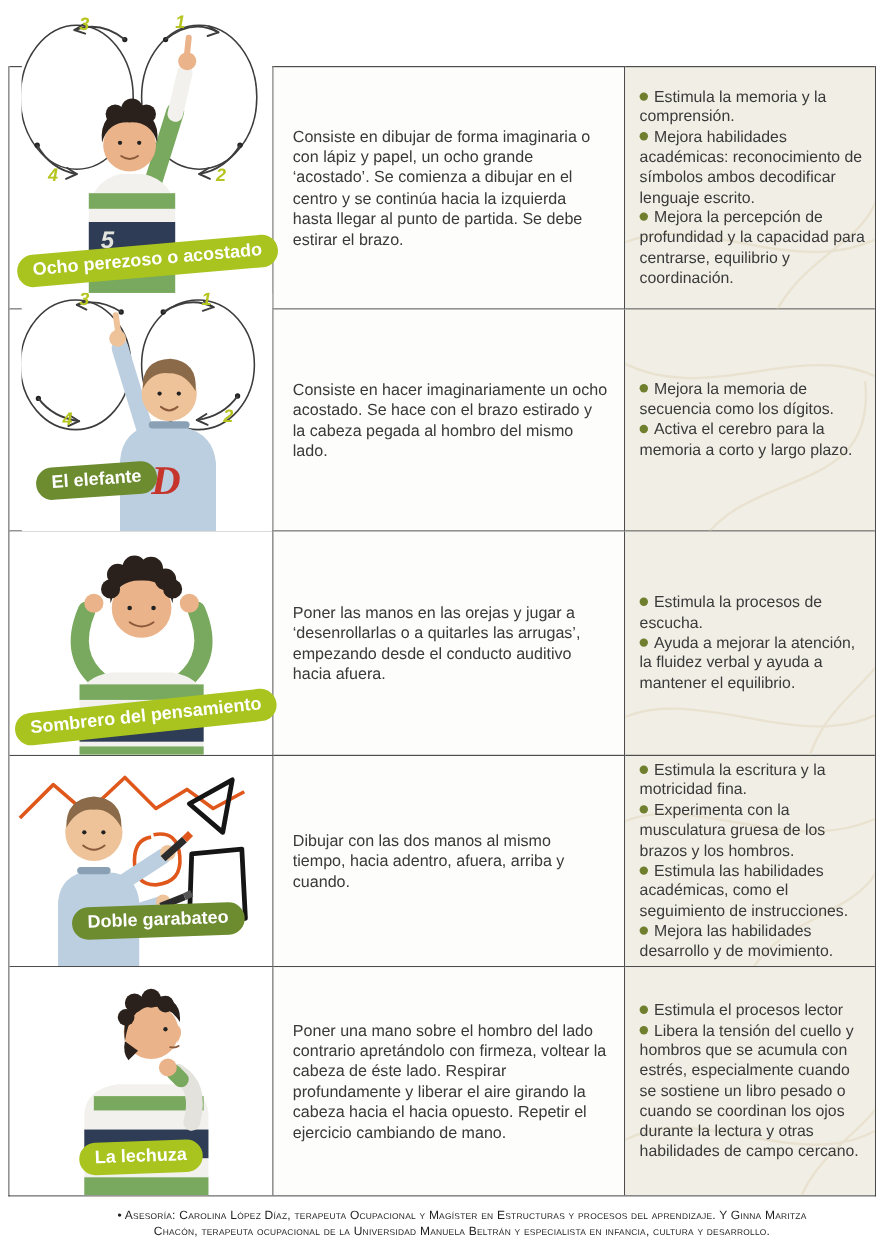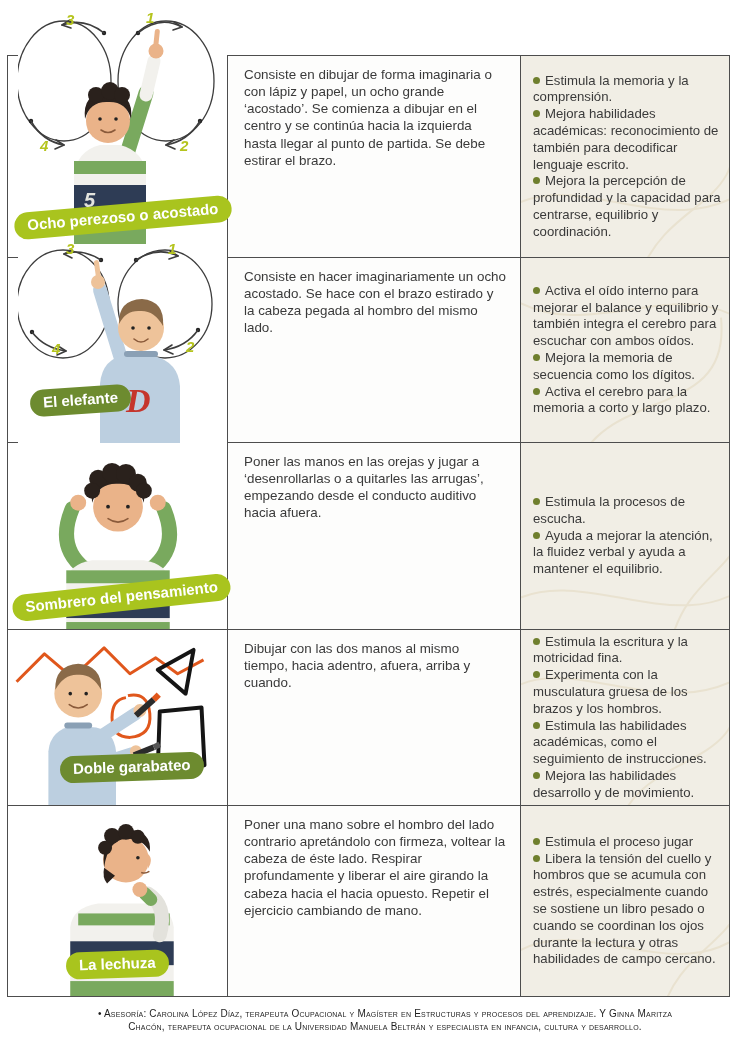--- a/index.html
+++ b/index.html
@@ -31,21 +31,21 @@
   .ar{fill:none;stroke:#3d3d3d;stroke-width:1.6;stroke-linecap:round;stroke-linejoin:round;}
   .dotb{fill:#222;}
   .num{fill:var(--num);font:italic 700 15px "Liberation Sans",sans-serif;}
   .shirtnum{fill:#e3e4de;font:italic 700 20px "Liberation Sans",sans-serif;}
   .dlogo{fill:var(--red);font:italic 700 34px "Liberation Serif",serif;}
   .face{fill:none;stroke:#8a5a3a;stroke-width:1.6;stroke-linecap:round;}
   .pill{position:absolute;display:inline-block;padding:4px 13px 6px;border-radius:15px;
         color:#fff;font-weight:700;font-size:15px;white-space:nowrap;z-index:5;}
   .pill.bright{background:var(--bright);}
   .pill.olive{background:var(--olive);}
-  .desc{display:flex;padding:10px 14px 10px 16px;background:#fdfdfc;}
+  .desc{display:flex;align-items:center;padding:10px 14px 10px 16px;background:#fdfdfc;}
   .desc p{font-size:13.4px;line-height:1.28;color:var(--text);}
   .bens{background:var(--cream);display:flex;flex-direction:column;justify-content:center;
         padding:10px 8px 10px 12px;overflow:hidden;}
   .bens p{position:relative;z-index:1;font-size:13.2px;line-height:1.27;color:var(--text);}
   .dot{display:inline-block;width:7px;height:7px;border-radius:50%;background:var(--bullet);
        margin-right:5px;vertical-align:1px;}
   .swirl{position:absolute;left:0;top:0;width:100%;height:100%;z-index:0;}
   .swirl path{fill:none;stroke:#e9e2d0;stroke-width:2;}
   .footer{position:absolute;left:17px;top:1008px;width:736px;text-align:center;color:#1d1d1d;
           font-variant:small-caps;font-size:10px;line-height:12.5px;letter-spacing:0.2px;}
@@ -99,21 +99,21 @@
     </div>
     <div class="cell desc topline">
       <p>Consiste en dibujar de forma imaginaria o con lápiz y papel, un ocho grande ‘acostado’. Se comienza a dibujar en el centro y se continúa hacia la izquierda hasta llegar al punto de partida. Se debe estirar el brazo.</p>
     </div>
     <div class="cell bens topline">
       <svg class="swirl" viewBox="0 0 208 200" preserveAspectRatio="none">
         <path d="M-10,150 C60,110 150,190 230,130"></path>
           <path d="M120,215 C150,140 230,150 210,60"></path>
       </svg>
       <p><span class="dot"></span><span>Estimula la memoria y la comprensión.</span></p>
-      <p><span class="dot"></span><span>Mejora habilidades académicas: reconocimiento de también para decodificar lenguaje escrito.</span></p>
+      <p><span class="dot"></span><span>Mejora habilidades académicas: reconocimiento de símbolos ambos decodificar lenguaje escrito.</span></p>
       <p><span class="dot"></span><span>Mejora la percepción de profundidad y la capacidad para centrarse, equilibrio y coordinación.</span></p>
     </div>
 
     <div class="cell photo">
       <svg class="art fly2" viewBox="10 0 209 199">
         <rect x="10" y="0" width="209" height="199" fill="#ffffff"></rect>
         <ellipse class="ln" cx="55" cy="60" rx="46" ry="54"></ellipse>
         <ellipse class="ln" cx="157" cy="60" rx="47" ry="54"></ellipse>
         <circle class="dotb" cx="93" cy="16" r="2.2"></circle>
         <path class="ar" d="M93,16 Q74,4 56,10"></path>
@@ -146,21 +146,20 @@
       <div class="pill olive" style="left:22px;bottom:28px;transform:rotate(-4deg);">El elefante</div>
     </div>
     <div class="cell desc">
       <p>Consiste en hacer imaginariamente un ocho acostado. Se hace con el brazo estirado y la cabeza pegada al hombro del mismo lado.</p>
     </div>
     <div class="cell bens">
       <svg class="swirl" viewBox="0 0 208 185" preserveAspectRatio="none">
         <path d="M-10,40 C70,90 160,10 230,70"></path>
           <path d="M60,200 C100,130 210,160 200,60"></path>
       </svg>
-      <p><span class="dot"></span><span>Activa el oído interno para mejorar el balance y equilibrio y también integra el cerebro para escuchar con ambos oídos.</span></p>
       <p><span class="dot"></span><span>Mejora la memoria de secuencia como los dígitos.</span></p>
       <p><span class="dot"></span><span>Activa el cerebro para la memoria a corto y largo plazo.</span></p>
     </div>
 
     <div class="cell photo">
       <svg class="art" viewBox="0 0 219 187">
         <rect x="0" y="0" width="219" height="187" fill="#ffffff"></rect>
         <path d="M76,126 Q48,104 64,66" stroke="#79a95e" stroke-width="15" stroke-linecap="round" fill="none"></path>
         <path d="M144,126 Q172,104 156,66" stroke="#79a95e" stroke-width="15" stroke-linecap="round" fill="none"></path>
         <circle cx="70" cy="60" r="8" fill="#eab389"></circle>
@@ -259,21 +258,21 @@
       <div class="pill bright" style="left:58px;bottom:18px;transform:rotate(-2deg);">La lechuza</div>
     </div>
     <div class="cell desc">
       <p>Poner una mano sobre el hombro del lado contrario apretándolo con firmeza, voltear la cabeza de éste lado.  Respirar profundamente y liberar el aire girando la cabeza hacia el hacia opuesto.  Repetir el ejercicio cambiando de mano.</p>
     </div>
     <div class="cell bens">
       <svg class="swirl" viewBox="0 0 208 190" preserveAspectRatio="none">
         <path d="M-10,150 C60,100 160,190 230,120"></path>
           <path d="M140,210 C160,130 240,140 225,40"></path>
       </svg>
-      <p><span class="dot"></span><span>Estimula el proceso jugar</span></p>
+      <p><span class="dot"></span><span>Estimula el procesos lector</span></p>
       <p><span class="dot"></span><span>Libera la tensión del cuello y hombros que se acumula con estrés, especialmente cuando se sostiene un libro pesado o cuando se coordinan los ojos durante la lectura y otras habilidades de campo cercano.</span></p>
     </div>
 
   </div>
 
   <div class="footer">
     <div>• Asesoría: Carolina López Díaz, terapeuta Ocupacional y Magíster en Estructuras y procesos del aprendizaje. Y Ginna Maritza</div>
     <div>Chacón, terapeuta ocupacional de la Universidad Manuela Beltrán y especialista en infancia, cultura y desarrollo.</div>
   </div>
 </div>

